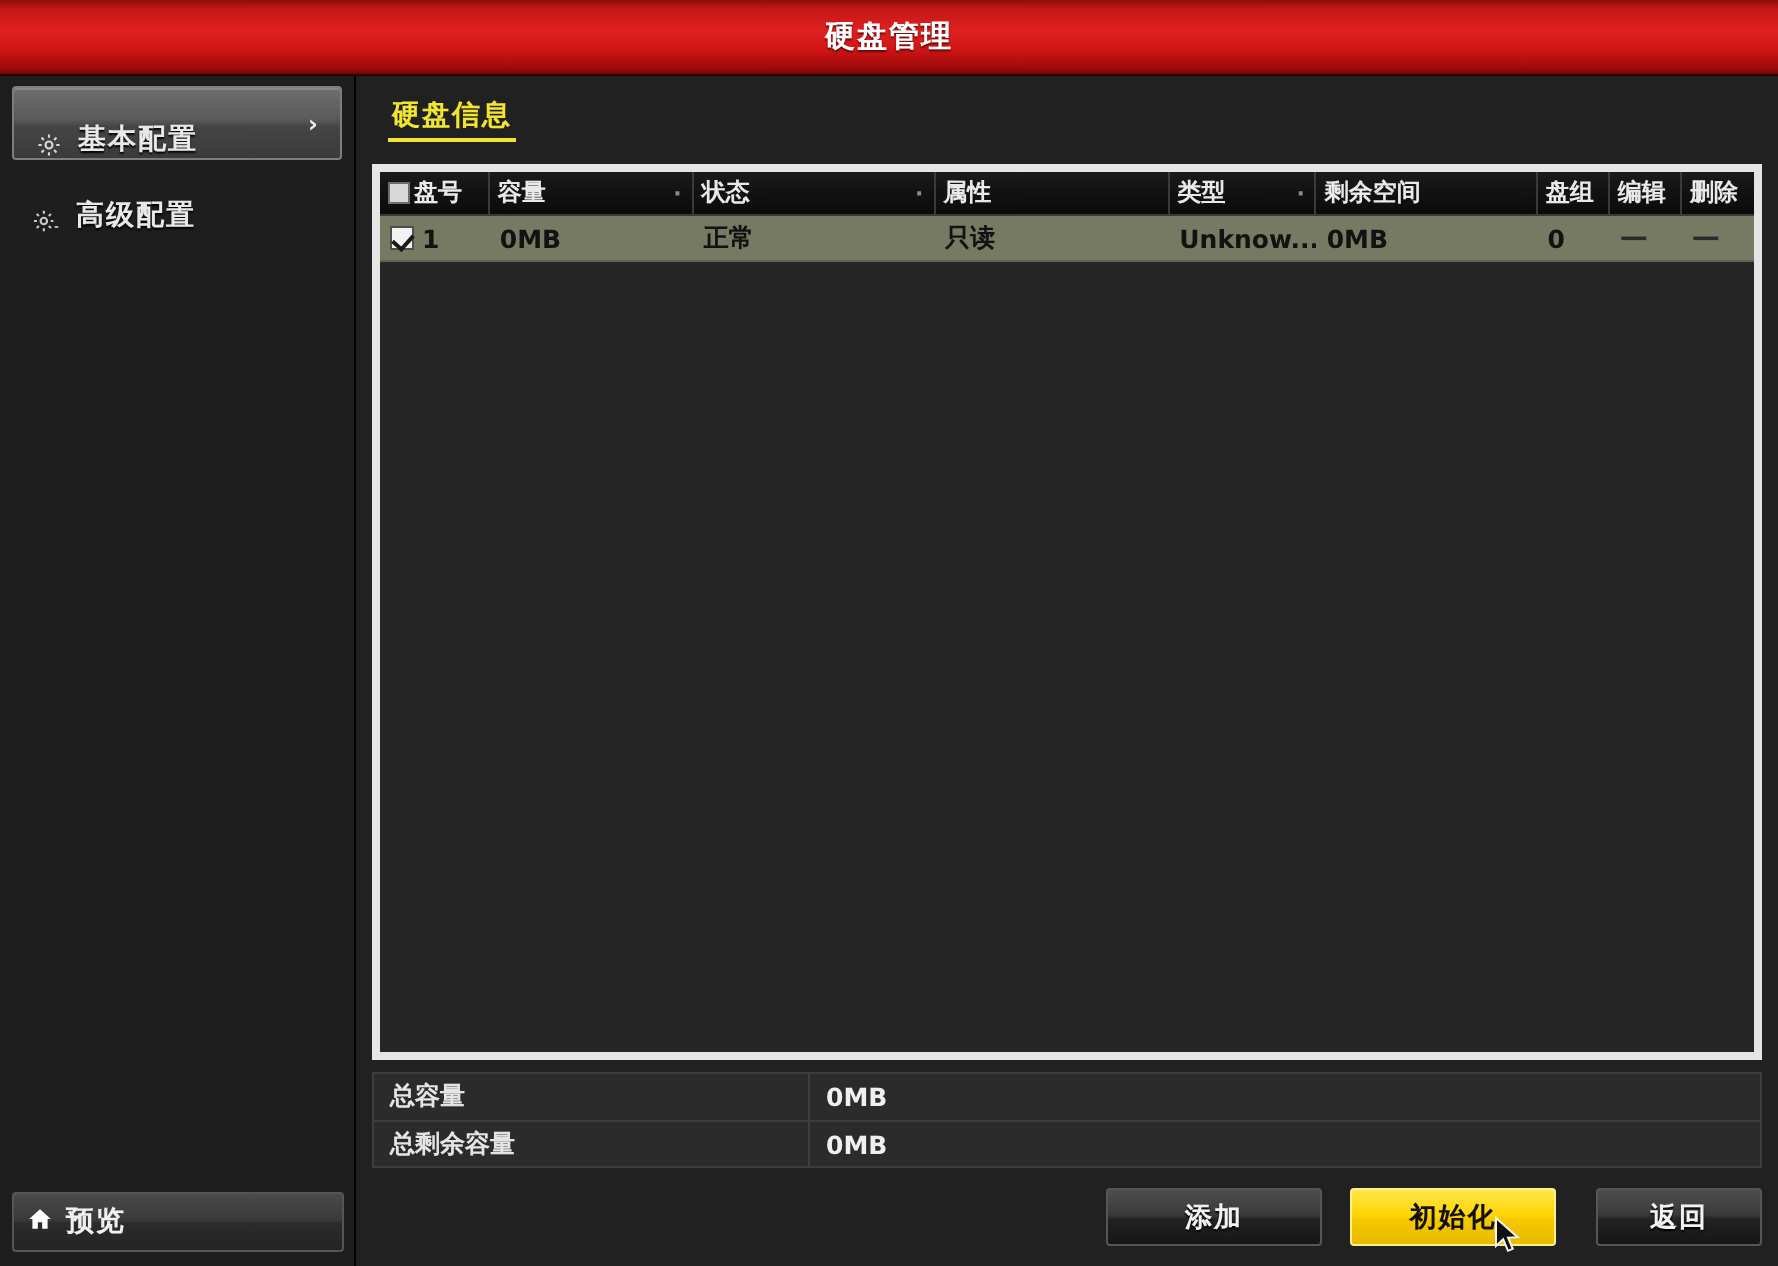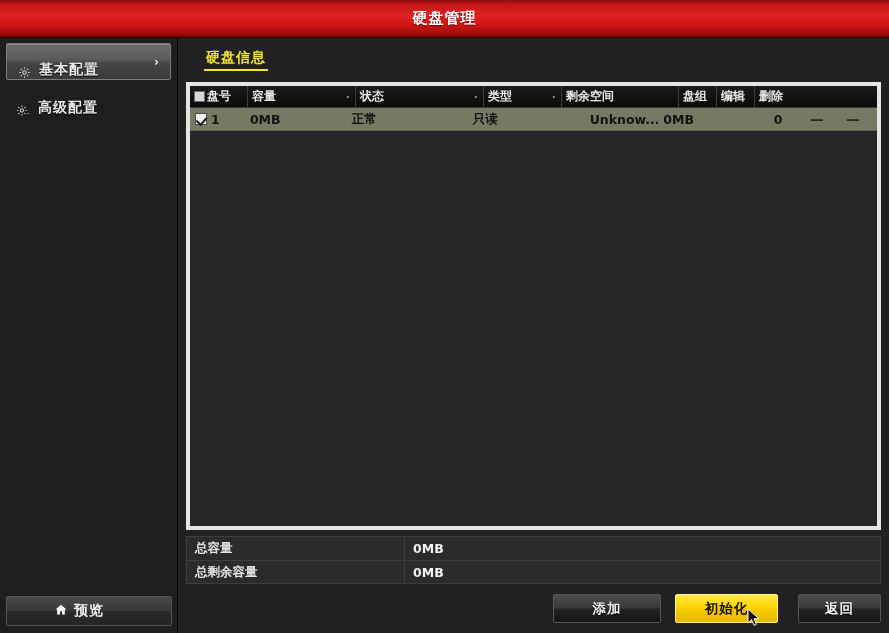--- a/index.html
+++ b/index.html
@@ -68,33 +68,33 @@
     color: #ededed; font-size: 12px; font-weight: bold;
   }
 
   .liveview {
     position: absolute; left: 6px; bottom: 7px;
     width: 166px; height: 30px;
     display: flex; align-items: center;
     background: linear-gradient(to bottom, #4a4a4a 0%, #393939 48%, #2b2b2b 52%, #242424 100%);
     border: 1px solid #555;
     border-radius: 2px;
-    color: #f0f0f0; font-size: 14px; font-weight: bold; letter-spacing: 1px; padding-left: 41px;
+    color: #f0f0f0; font-size: 14px; font-weight: bold; letter-spacing: 1px;
   }
   .liveview .home-ico { width: 26px; text-align: center; color:#fff; font-size: 14px; }
 
   
   .main {
     position: absolute; left: 178px; top: 38px;
     width: 711px; height: 595px;
     background: #212121;
   }
 
   .tabbar {
-    position: absolute; left: 26px; top: 5px;
+    position: absolute; left: 16px; top: 5px;
     height: 28px;
     display: flex; align-items: flex-end; text-align: right;
   }
   .tab {
     color: #f2e532;
     font-size: 14px; font-weight: bold; letter-spacing: 1px;
     border-bottom: 2px solid #f2e532;
     padding: 0 2px 2px 2px;
   }
 
@@ -284,20 +284,23 @@
             <span>盘号</span>
           </div>
           <div class="th" style="width: 108px;">
             <span>容量</span>
             <span class="hdr-dot">·</span>
           </div>
           <div class="th" style="width: 128px;">
             <span>状态</span>
             <span class="hdr-dot">·</span>
           </div>
+          <div class="th" style="width: 124px;">
+            <span>属性</span>
+          </div>
           <div class="th" style="width: 78px;">
             <span>类型</span>
             <span class="hdr-dot">·</span>
           </div>
           <div class="th" style="width: 117px;">
             <span>剩余空间</span>
           </div>
           <div class="th" style="width: 38px;">
             <span>盘组</span>
           </div>

